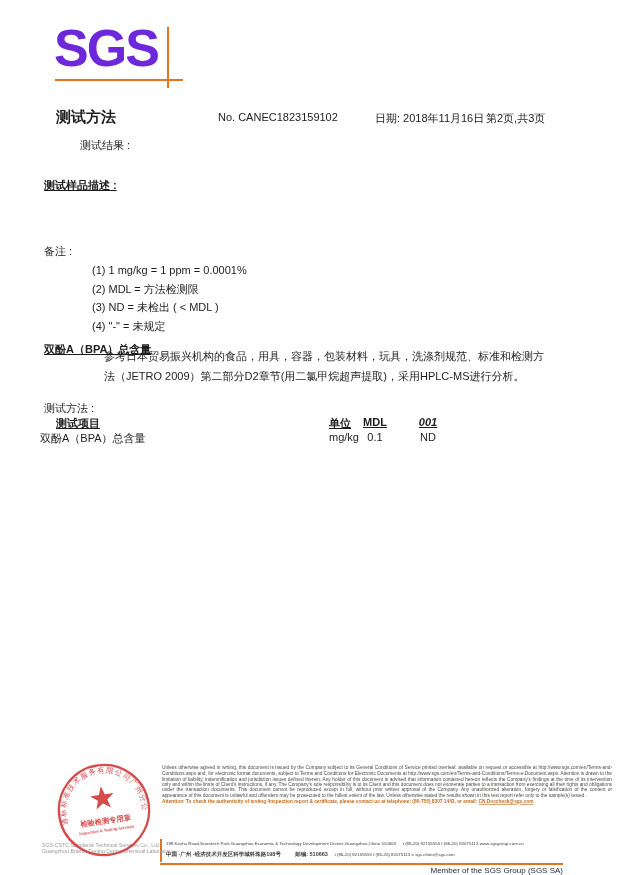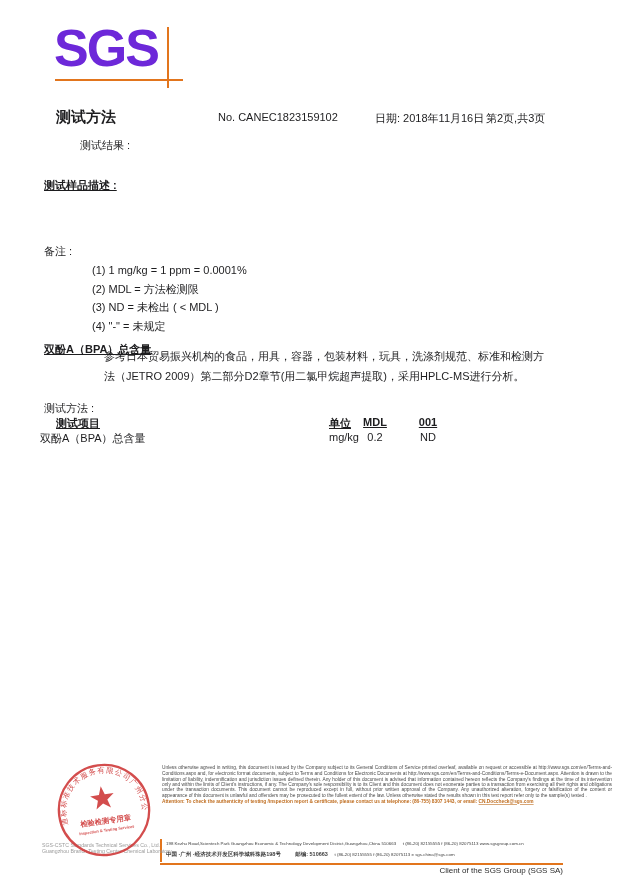--- a/index.html
+++ b/index.html
@@ -39,21 +39,21 @@
 
   
   .rt { position:absolute; font-size:11px; }
   .rt-h { top:416px; }
   .rt-r { top:431px; }
   .rt-item-h { left:56px; }
   .rt-item { left:40px; }
   .rt-unit { left:329px; width:36px; text-align:left; }
   .rt-mdl  { left:357px; width:36px; text-align:center; }
   .rt-001  { left:410px; width:36px; text-align:center; }
-  .italic { }
+  .italic { font-style:italic; }
 
   
   .stamp { position:absolute; left:56px; top:762px; width:96px; height:96px;
            transform:rotate(-8deg); opacity:0.9; z-index:2; }
   .company { position:absolute; left:42px; top:842px; z-index:1; }
   .company-scale { transform:scale(0.58); transform-origin:0 0; width:300px;
                    font-size:9px; line-height:11px; color:#9b9b9b; }
 
   .disclaimer-wrap { position:absolute; left:162px; top:765px; width:450px; }
   .disclaimer-scale { width:750px; transform:scale(0.6); transform-origin:0 0;
@@ -102,21 +102,21 @@
   <div class="label" style="top:368px;margin-top:33px;">测试方法 :</div>
   <div class="method-text">参考日本贸易振兴机构的食品，用具，容器，包装材料，玩具，洗涤剂规范、标准和检测方
 法（JETRO 2009）第二部分D2章节(用二氯甲烷超声提取)，采用HPLC-MS进行分析。</div>
 
   <span class="rt rt-h rt-item-h bold u">测试项目</span>
   <span class="rt rt-h rt-unit bold u">单位</span>
   <span class="rt rt-h rt-mdl bold u">MDL</span>
   <span class="rt rt-h rt-001 bold u italic">001</span>
   <span class="rt rt-r rt-item">双酚A（BPA）总含量</span>
   <span class="rt rt-r rt-unit">mg/kg</span>
-  <span class="rt rt-r rt-mdl">0.2</span>
+  <span class="rt rt-r rt-mdl">0.1</span>
   <span class="rt rt-r rt-001">ND</span>
 
   <svg class="stamp" viewBox="0 0 100 100">
     <circle cx="50" cy="50" r="47" fill="none" stroke="#cf3a3a" stroke-width="2.4"></circle>
     <path id="seal-arc" d="M 11 60 A 40 40 0 1 1 89 60" fill="none"></path>
     <text font-size="7.6" fill="#cf3a3a" letter-spacing="1.2">
       <textPath href="#seal-arc">通标标准技术服务有限公司广州分公司</textPath>
     </text>
     <polygon fill="#cf3a3a" points="50,25 53.06,33.79 62.36,33.98 54.95,39.61 57.64,48.52 50,43.2 42.36,48.52 45.05,39.61 37.64,33.98 46.94,33.79"></polygon>
     <text x="50" y="64" text-anchor="middle" font-size="7.6" fill="#cf3a3a" font-weight="bold">检验检测专用章</text>
@@ -138,15 +138,15 @@
   </div>
 
   <div class="addr-block">
     <div class="addr-scale">
       <span class="addr-row"><span>198 Kezhu Road,Scientech Park Guangzhou Economic &amp; Technology Development District,Guangzhou,China  510663</span><span class="addr-gap-s"></span><span>t (86-20) 82155555    f (86-20) 82075113    www.sgsgroup.com.cn</span></span>
       <span class="addr-row"><span class="addr-cn-main">中国 ·广州 ·经济技术开发区科学城科珠路198号</span><span class="addr-gap"></span><span class="addr-cn-main">邮编: 510663</span><span class="addr-gap-s"></span><span>t (86-20) 82155555    f (86-20) 82075113    e  sgs.china@sgs.com</span></span>
     </div>
   </div>
 
   <div class="footer-hline"></div>
-  <div class="member">Client of the SGS Group (SGS SA)</div>
+  <div class="member">Member of the SGS Group (SGS SA)</div>
 
 </div>
 
 </body></html>

